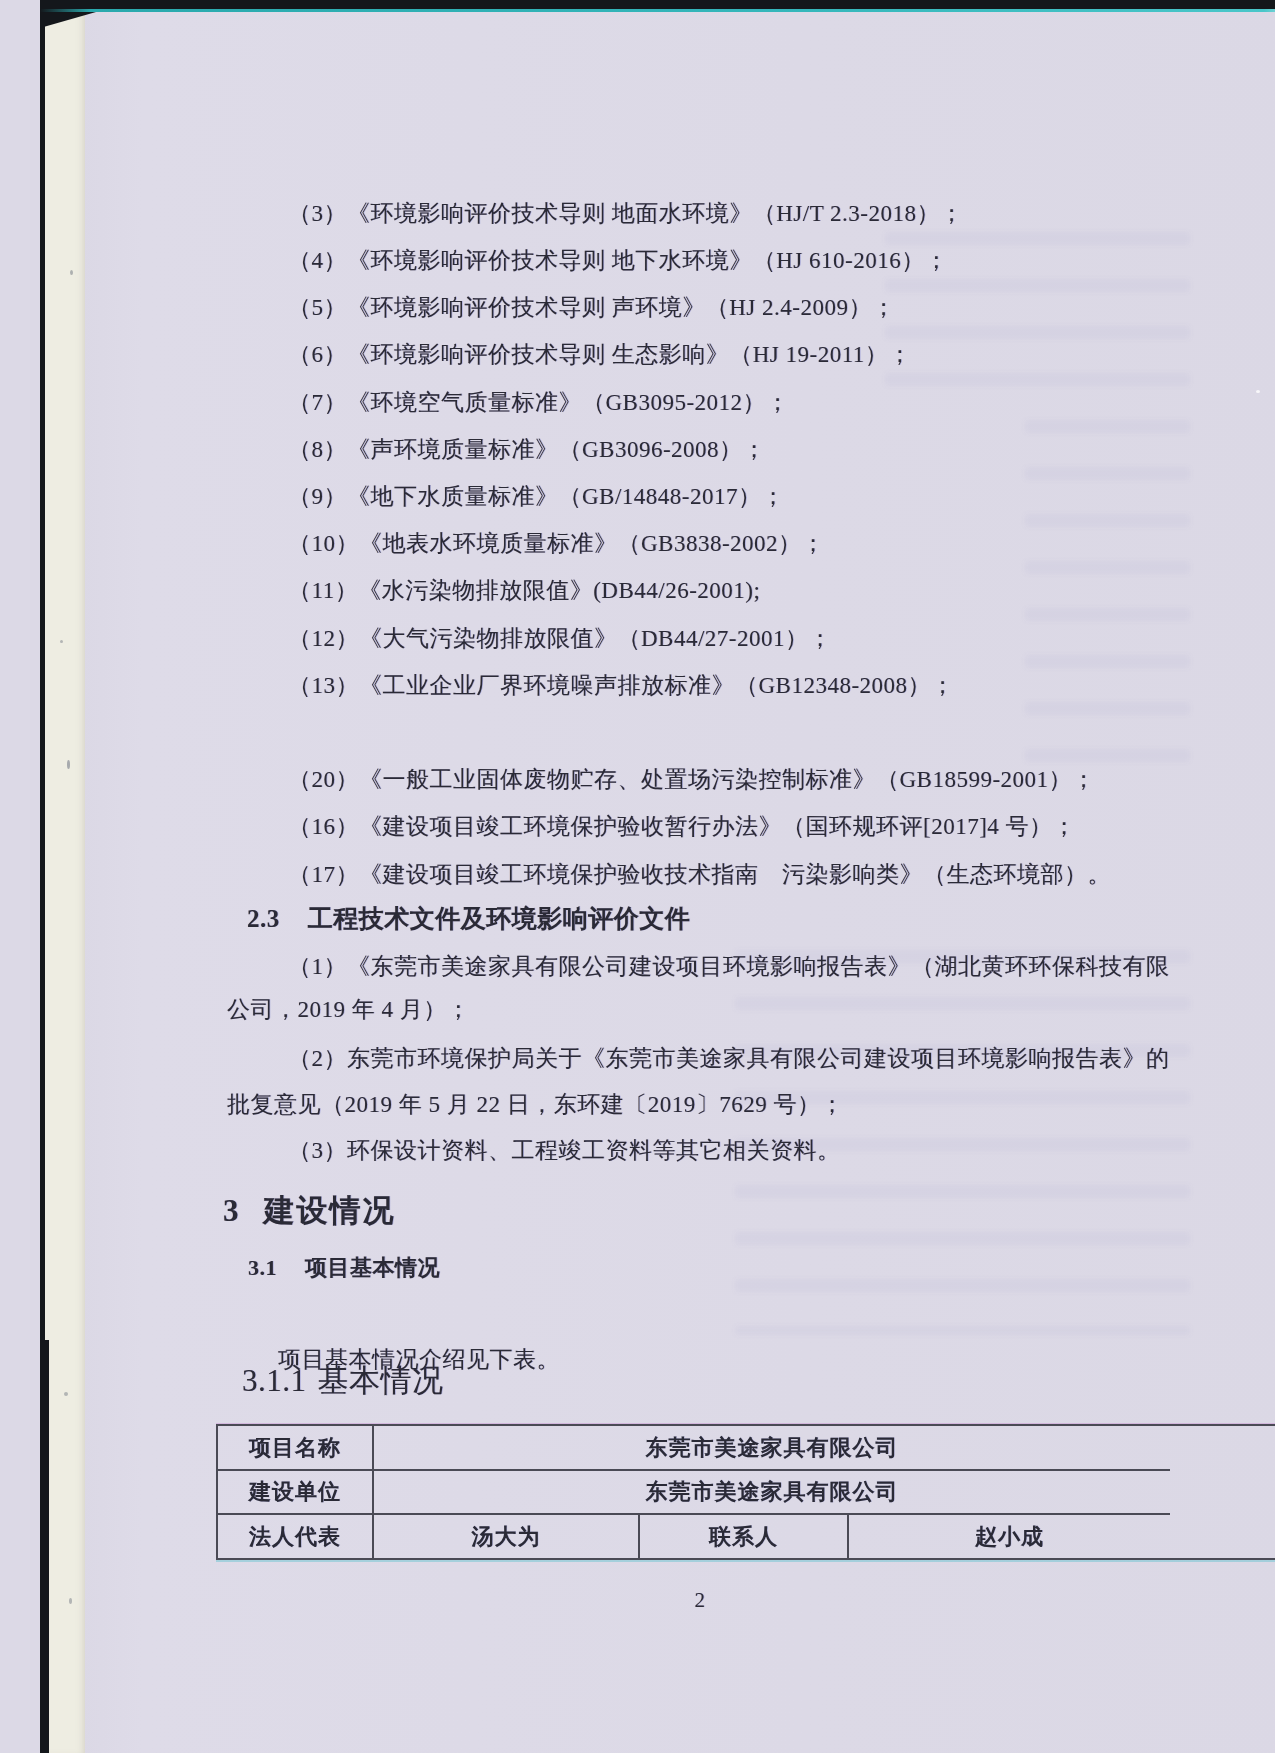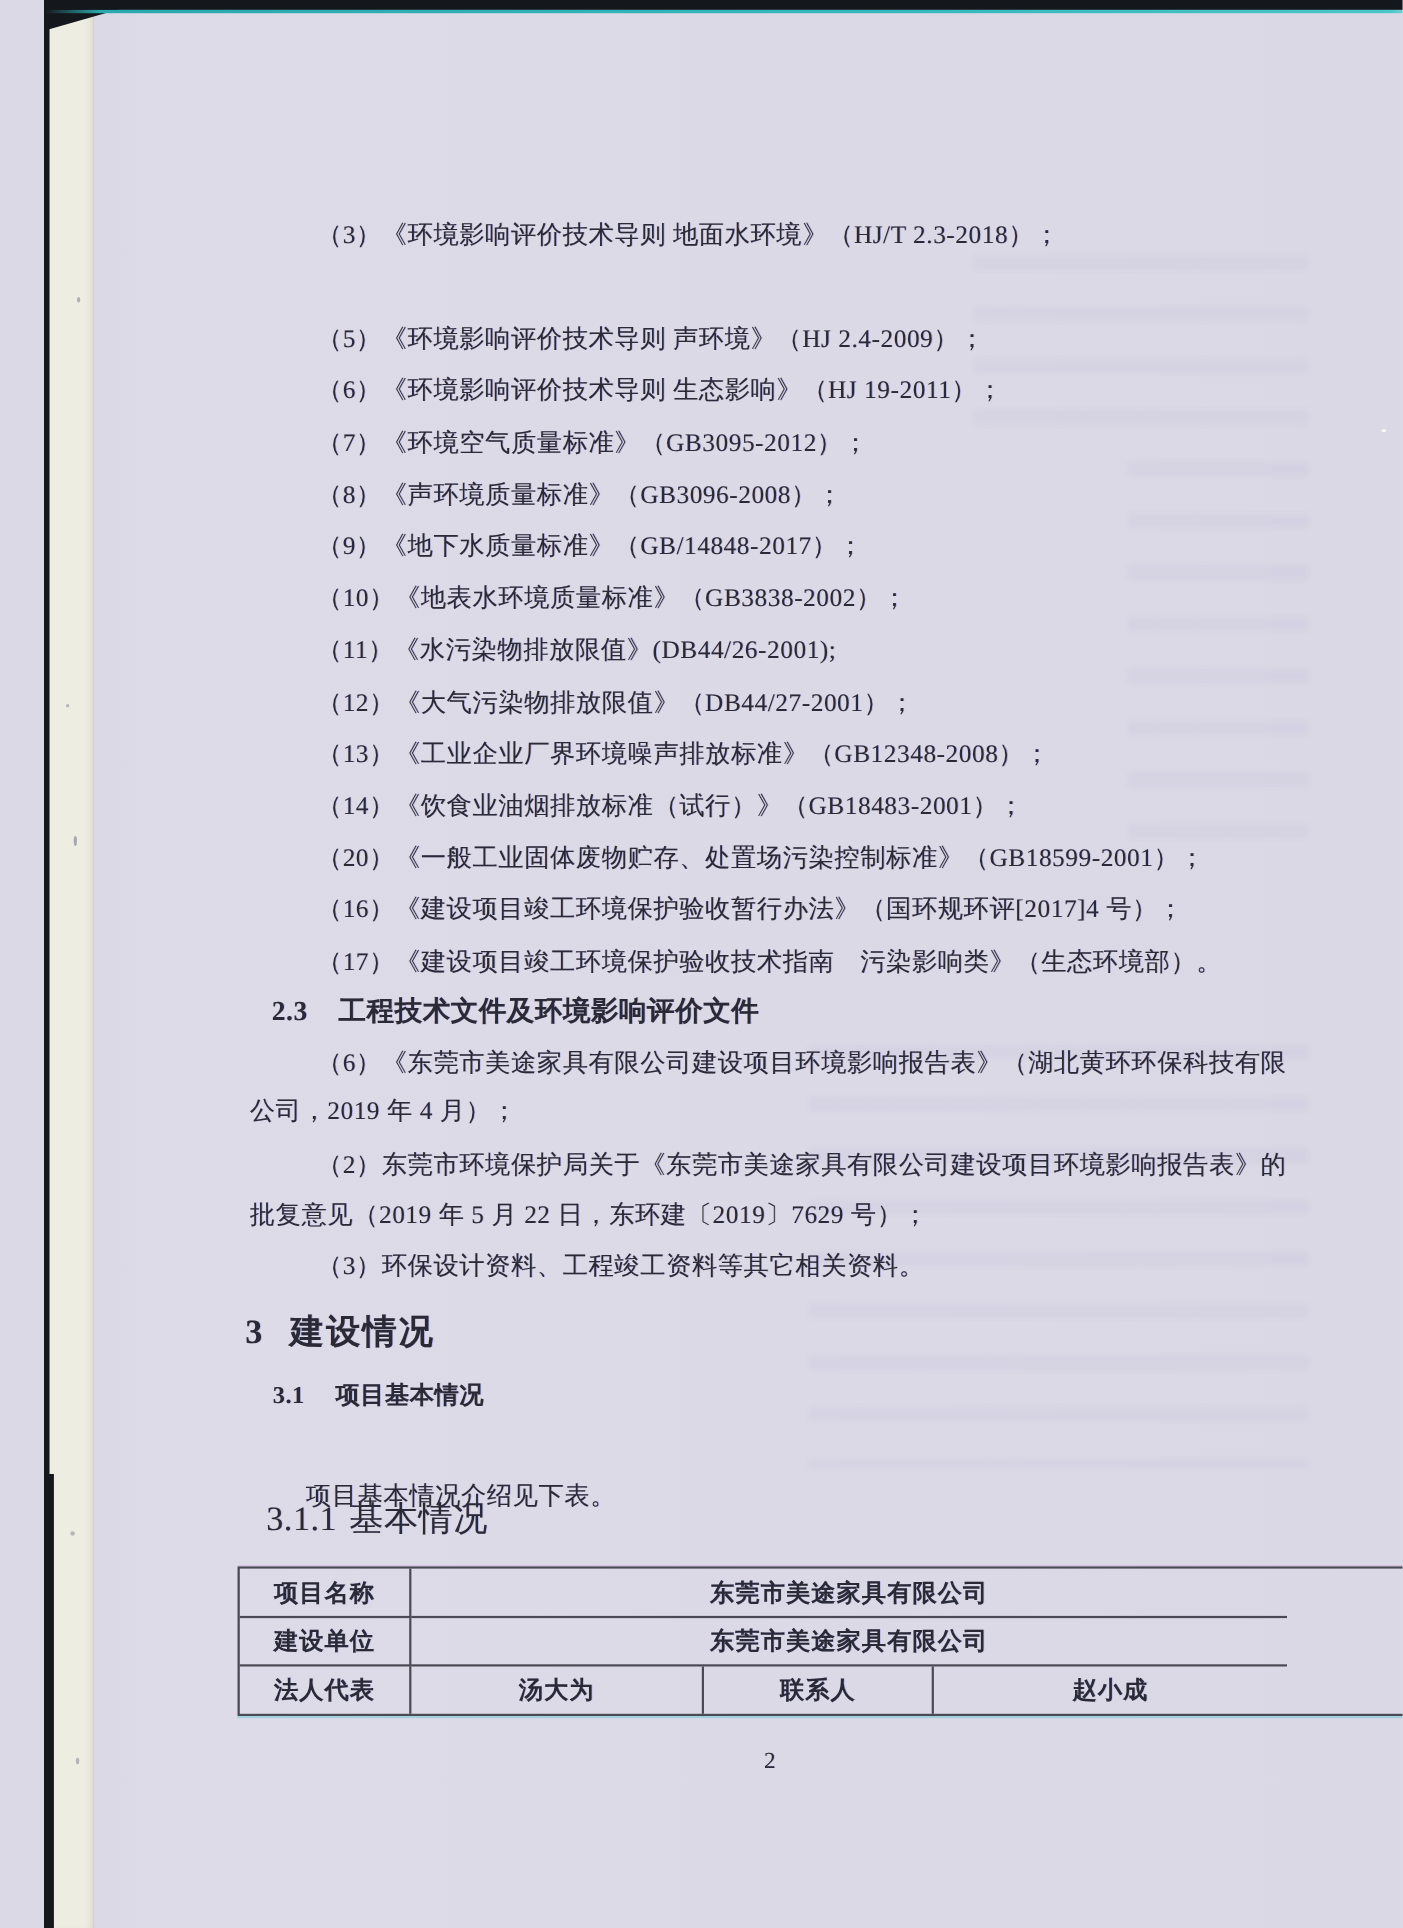--- a/index.html
+++ b/index.html
@@ -75,39 +75,39 @@
 
   <div class="speck" style="left:30px;top:270px;width:3px;height:5px;background:rgba(120,125,135,.55);"></div>
   <div class="speck" style="left:20px;top:640px;width:3px;height:3px;background:rgba(120,125,135,.5);"></div>
   <div class="speck" style="left:27px;top:760px;width:3px;height:9px;background:rgba(110,115,130,.55);"></div>
   <div class="speck" style="left:24px;top:1392px;width:4px;height:4px;background:rgba(120,125,135,.5);"></div>
   <div class="speck" style="left:29px;top:1598px;width:3px;height:6px;background:rgba(120,125,135,.5);"></div>
   <div class="speck" style="left:1216px;top:390px;width:4px;height:3px;background:rgba(255,255,255,.8);"></div>
   <div class="speck" style="left:1243px;top:465px;width:4px;height:3px;background:rgba(255,255,255,.75);"></div>
 
   <div class="tline indent" style="top:198px">（3）《环境影响评价技术导则 地面水环境》（HJ/T 2.3-2018）；</div>
+  <div class="tline indent" style="top:245px">（4）《环境影响评价技术导则 地下水环境》（HJ 610-2016）；</div>
   <div class="tline indent" style="top:292px">（5）《环境影响评价技术导则 声环境》（HJ 2.4-2009）；</div>
   <div class="tline indent" style="top:339px">（6）《环境影响评价技术导则 生态影响》（HJ 19-2011）；</div>
   <div class="tline indent" style="top:387px">（7）《环境空气质量标准》（GB3095-2012）；</div>
   <div class="tline indent" style="top:434px">（8）《声环境质量标准》（GB3096-2008）；</div>
   <div class="tline indent" style="top:481px">（9）《地下水质量标准》（GB/14848-2017）；</div>
   <div class="tline indent" style="top:528px">（10）《地表水环境质量标准》（GB3838-2002）；</div>
   <div class="tline indent" style="top:575px">（11）《水污染物排放限值》(DB44/26-2001);</div>
   <div class="tline indent" style="top:623px">（12）《大气污染物排放限值》（DB44/27-2001）；</div>
   <div class="tline indent" style="top:670px">（13）《工业企业厂界环境噪声排放标准》（GB12348-2008）；</div>
-  <div class="tline indent" style="top:717px">（14）《饮食业油烟排放标准（试行）》（GB18483-2001）；</div>
   <div class="tline indent" style="top:764px">（20）《一般工业固体废物贮存、处置场污染控制标准》（GB18599-2001）；</div>
   <div class="tline indent" style="top:811px">（16）《建设项目竣工环境保护验收暂行办法》（国环规环评[2017]4 号）；</div>
   <div class="tline indent" style="top:859px">（17）《建设项目竣工环境保护验收技术指南　污染影响类》（生态环境部）。</div>
 
   <div class="tline h23">
     <span class="hn">2.3</span><span class="ht">工程技术文件及环境影响评价文件</span>
   </div>
 
-  <div class="tline indent" style="top:951px">（6）《东莞市美途家具有限公司建设项目环境影响报告表》（湖北黄环环保科技有限</div>
+  <div class="tline indent" style="top:951px">（1）《东莞市美途家具有限公司建设项目环境影响报告表》（湖北黄环环保科技有限</div>
   <div class="tline bodyleft" style="top:994px">公司，2019 年 4 月）；</div>
   <div class="tline indent" style="top:1043px">（2）东莞市环境保护局关于《东莞市美途家具有限公司建设项目环境影响报告表》的</div>
   <div class="tline bodyleft" style="top:1089px">批复意见（2019 年 5 月 22 日，东环建〔2019〕7629 号）；</div>
   <div class="tline indent" style="top:1135px">（3）环保设计资料、工程竣工资料等其它相关资料。</div>
 
   <div class="tline h3">
     <span class="hn">3</span><span class="ht">建设情况</span>
   </div>
   <div class="tline h31">
     <span class="hn">3.1</span><span class="ht">项目基本情况</span>

